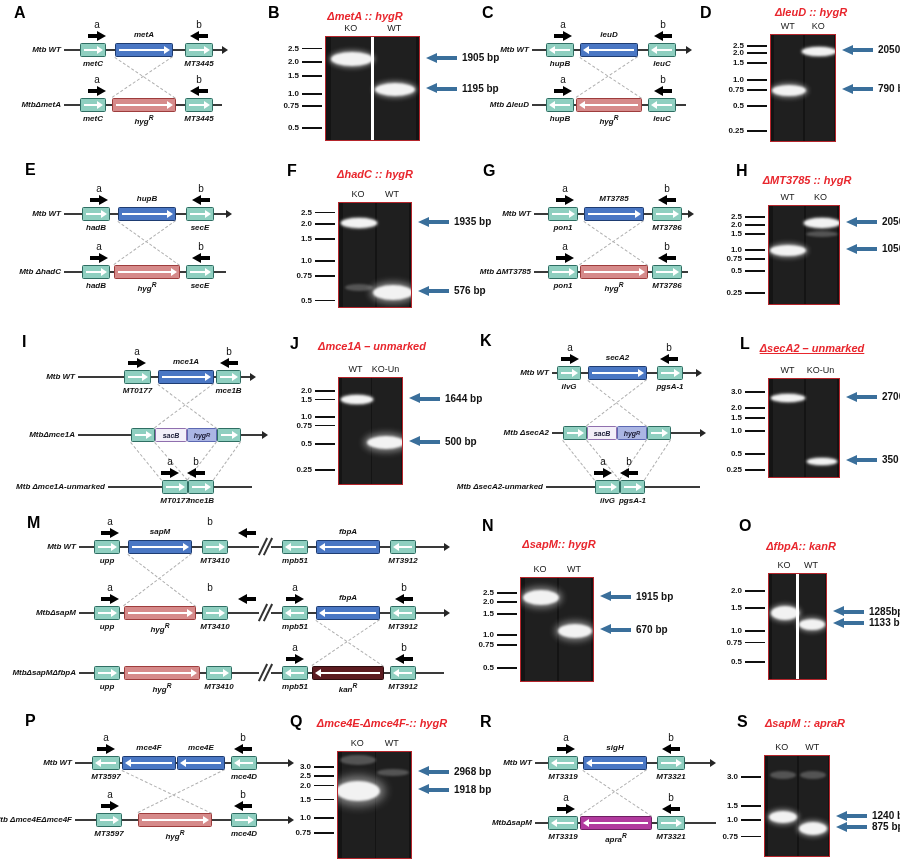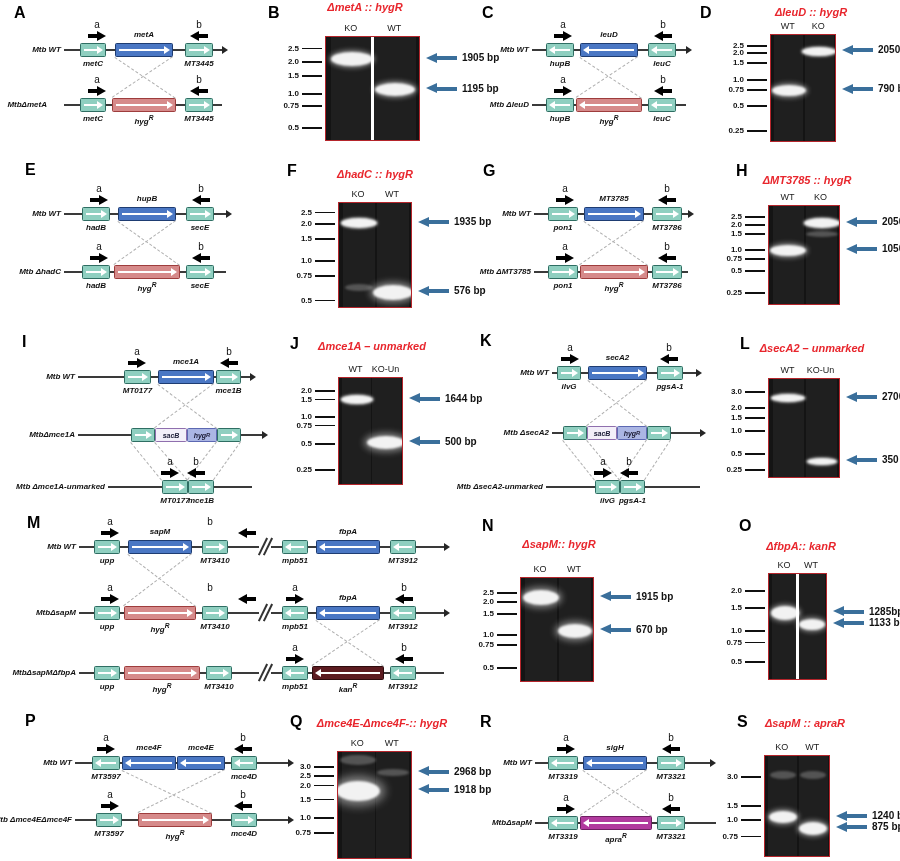--- a/index.html
+++ b/index.html
@@ -85,21 +85,21 @@
           <div class="pshaft"></div>
           <div class="phead"></div>
         </div>
         <div class="gene g-teal gr" style="left: 185px; width: 28px;">
           <div class="gshaft"></div>
           <div class="ghead"></div>
         </div>
         <div class="gname gb" style="left: 199px;">MT3445</div>
       </div>
       <div class="drow" style="top: 105px;">
-        <div class="dlabel" style="right: 188px;">MtbΔmetA</div>
+        <div class="dlabel" style="right: 174px;">MtbΔmetA</div>
         <div class="dline" style="left: 64px; width: 158px;"></div>
         <div class="pltr" style="left: 97px;">a</div>
         <div class="parr par" style="left: 88px;">
           <div class="pshaft"></div>
           <div class="phead"></div>
         </div>
         <div class="gene g-teal gr" style="left: 80px; width: 26px;">
           <div class="gshaft"></div>
           <div class="ghead"></div>
         </div>
@@ -118,21 +118,21 @@
           <div class="gshaft"></div>
           <div class="ghead"></div>
         </div>
         <div class="gname gb" style="left: 199px;">MT3445</div>
       </div>
       <div class="dash" style="left: 115px; top: 57px; width: 73.4983px; transform: rotate(0.591776rad);"></div>
       <div class="dash" style="left: 173px; top: 57px; width: 73.4983px; transform: rotate(2.54982rad);"></div>
     </div>
     <div class="panel" style="left: 235px; top: 0px; width: 230px; height: 150px;">
       <div class="pletter" style="left: 33px; top: 4px;">B</div>
-      <div class="gtitle" style="left: 130px; top: 1px;">ΔmetA :: hygR</div>
+      <div class="gtitle" style="left: 130px; top: 10px;">ΔmetA :: hygR</div>
       <div class="gel" style="left: 90px; top: 36px; width: 95px; height: 105px;">
         <div class="glanecol" style="left: 4.75px; width: 41.8px;"></div>
         <div class="glanecol" style="left: 48.45px; width: 41.8px;"></div>
         <div class="gdiv"></div>
         <div class="band" style="left: 4.65px; top: 15.05px; width: 42px; height: 14px; box-shadow: rgba(255, 255, 255, 0.45) 0px 0px 4px 2px;"></div>
         <div class="band" style="left: 49.35px; top: 46px; width: 40px; height: 13px; box-shadow: rgba(255, 255, 255, 0.45) 0px 0px 4px 2px;"></div>
       </div>
       <div class="glane" style="left: 115.65px; top: 23px;">KO</div>
       <div class="glane" style="left: 159.35px; top: 23px;">WT</div>
       <div class="glad" style="left: 38px; top: 43.6px;">2.5</div>
@@ -651,21 +651,21 @@
       </div>
       <div class="dash" style="left: 128px; top: 65px; width: 74.8131px; transform: rotate(0.662216rad);"></div>
       <div class="dash" style="left: 187px; top: 65px; width: 75.6042px; transform: rotate(2.48751rad);"></div>
       <div class="dash" style="left: 103px; top: 125px; width: 51.225px; transform: rotate(0.896055rad);"></div>
       <div class="dash" style="left: 127px; top: 125px; width: 51.8556px; transform: rotate(0.880996rad);"></div>
       <div class="dash" style="left: 187px; top: 125px; width: 48.2597px; transform: rotate(2.16455rad);"></div>
       <div class="dash" style="left: 211px; top: 125px; width: 47.7074px; transform: rotate(2.14717rad);"></div>
     </div>
     <div class="panel" style="left: 690px; top: 315px; width: 210px; height: 192px;">
       <div class="pletter" style="left: 50px; top: 20px;">L</div>
-      <div class="gtitle" style="left: 122px; top: 27px;">ΔsecA2 – unmarked</div>
+      <div class="gtitle" style="left: 122px; top: 27px; text-decoration: underline;">ΔsecA2 – unmarked</div>
       <div class="gel" style="left: 78px; top: 63px; width: 72px; height: 100px;">
         <div class="glanecol" style="left: 3.6px; width: 31.68px;"></div>
         <div class="glanecol" style="left: 36.72px; width: 31.68px;"></div>
         <div class="band" style="left: 2.44px; top: 15px; width: 34px; height: 8px; box-shadow: rgba(255, 255, 255, 0.45) 0px 0px 2px 1px;"></div>
         <div class="band" style="left: 37.56px; top: 78.5px; width: 30px; height: 7px; box-shadow: rgba(255, 255, 255, 0.45) 0px 0px 2px 1px;"></div>
       </div>
       <div class="glane" style="left: 97.44px; top: 50px;">WT</div>
       <div class="glane" style="left: 130.56px; top: 50px;">KO-Un</div>
       <div class="glad" style="left: 26px; top: 72px;">3.0</div>
       <div class="gtick" style="left: 55px; top: 76px;"></div>

